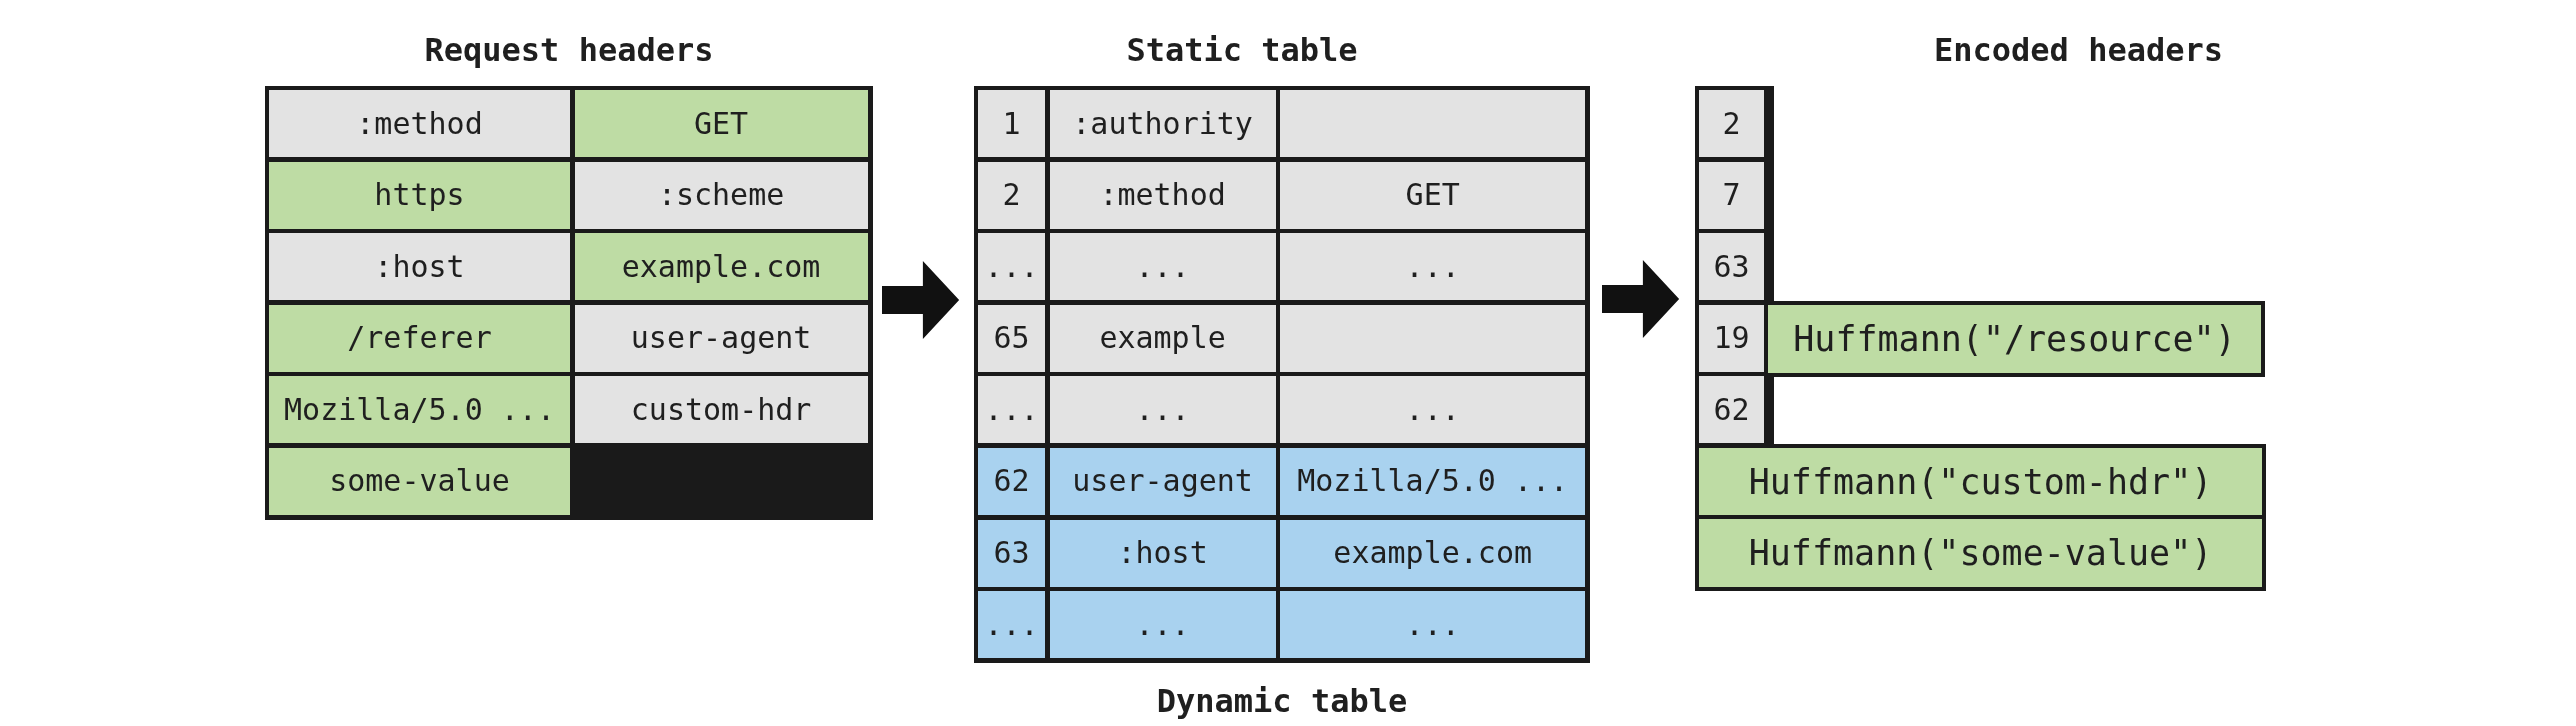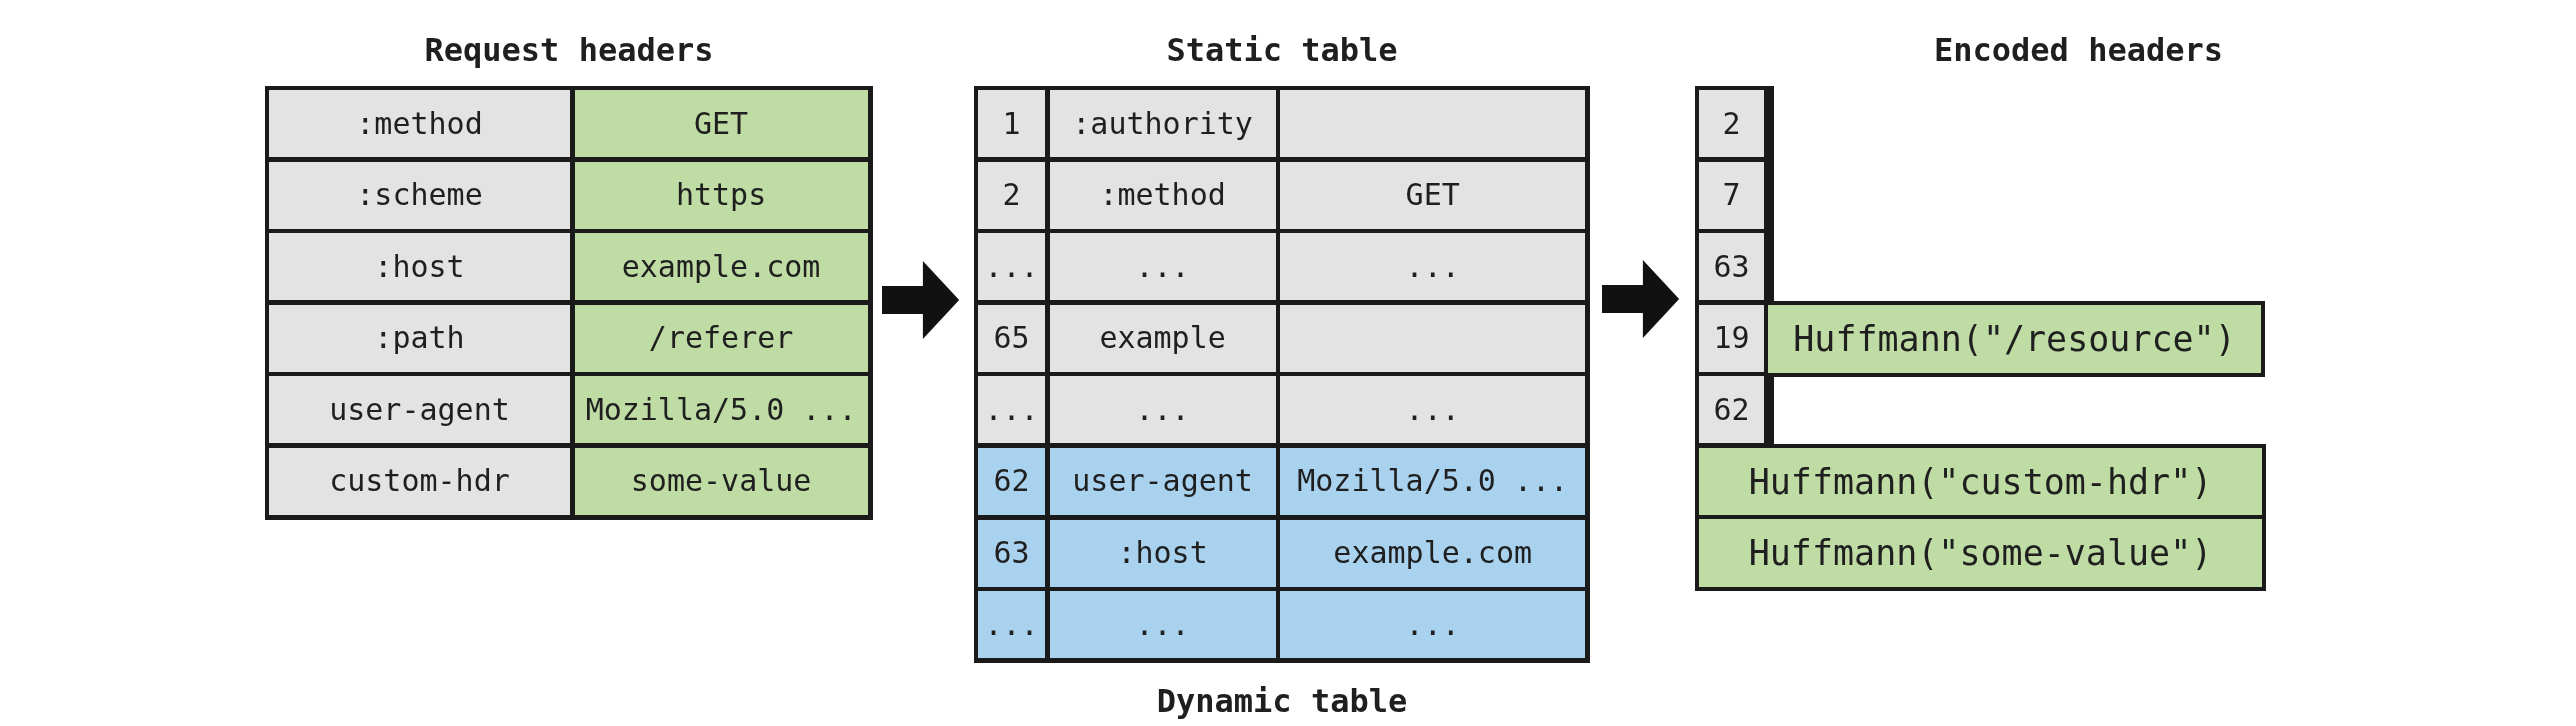--- a/index.html
+++ b/index.html
@@ -47,31 +47,30 @@
     color:var(--c-text,#1f1f1f);
   }
   .arrow{position:absolute;}
 </style>
 </head>
 <body>
 
 <div class="stage">
 
   <div class="title" style="left:265px;top:32px;width:608px;">Request headers</div>
-  <div class="title" style="left:974px;top:32px;width:616px;">Static table</div>
+  <div class="title" style="left:934px;top:32px;width:616px;">Static table</div>
   <div class="title" style="left:1793px;top:32px;width:571px;">Encoded headers</div>
 
   <div class="tbl" style="left:265px;top:86px;width:608px;height:434px;grid-template-columns:301px 293px;grid-auto-rows:67px;">
       <div class="cell bg-gray">:method</div>
       <div class="cell bg-green">GET</div>
+      <div class="cell bg-green">https</div>
       <div class="cell bg-gray">:scheme</div>
-      <div class="cell bg-green">https</div>
       <div class="cell bg-gray">:host</div>
       <div class="cell bg-green">example.com</div>
-      <div class="cell bg-gray">:path</div>
       <div class="cell bg-green">/referer</div>
       <div class="cell bg-gray">user-agent</div>
       <div class="cell bg-green">Mozilla/5.0 ...</div>
       <div class="cell bg-gray">custom-hdr</div>
       <div class="cell bg-green">some-value</div>
     </div>
 
   <svg class="arrow" style="left:882px;top:258px;" width="79" height="84" viewBox="0 0 85 90">
     <polygon points="0,30 44,30 44,3 83,45 44,87 44,60 0,60" fill="#111111"></polygon>
   </svg>

